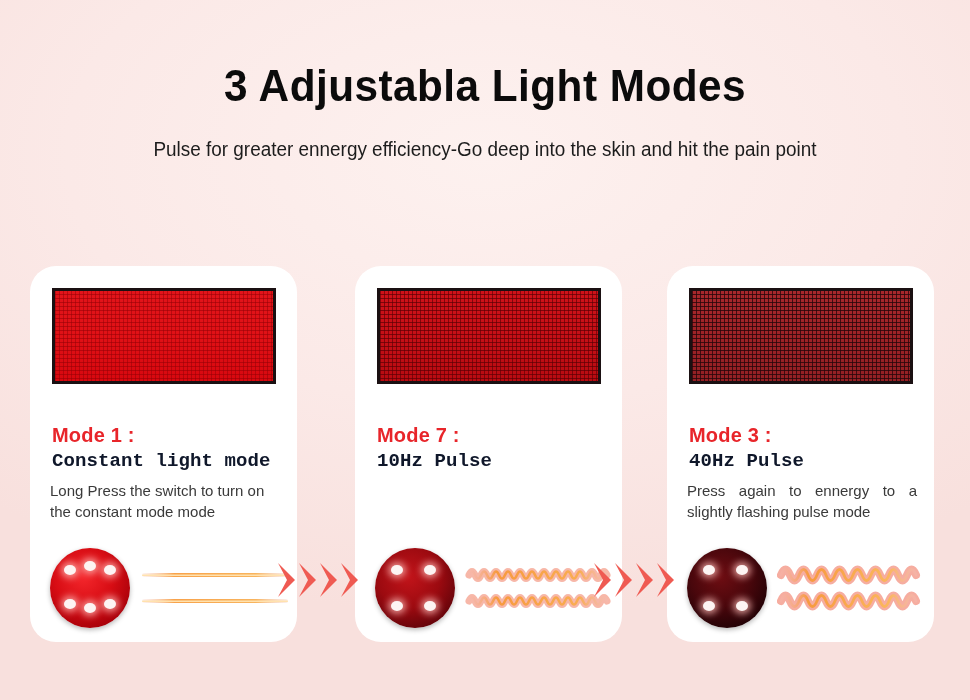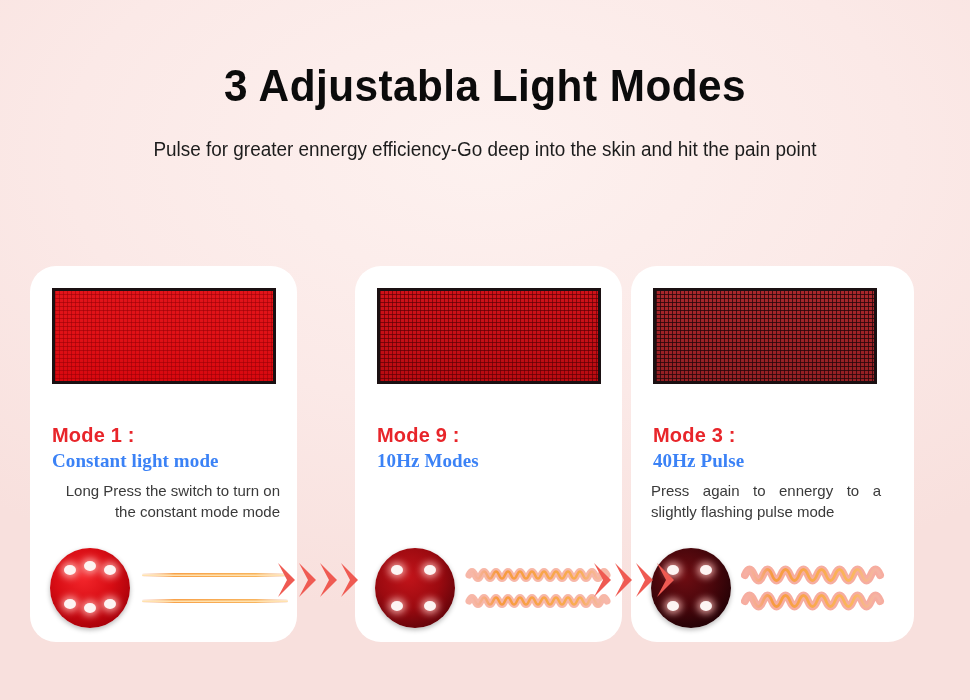--- a/index.html
+++ b/index.html
@@ -28,23 +28,23 @@
     font-family:"Liberation Sans", sans-serif;
     font-size:19.5px;color:#1c1c1c;white-space:nowrap;
     transform:scaleX(.97);transform-origin:50% 50%;
   }
 
   
   .card{
     position:absolute;top:266px;width:267px;height:376px;
     background:#ffffff;border-radius:26px;
   }
-  #card-0{left:30px;text-align:right;}
+  #card-0{left:30px;}
   #card-1{left:355px;}
-  #card-2{left:631px;padding-left:16px;}
+  #card-2{left:667px;}
 
   .panel{
     position:absolute;left:22px;top:22px;width:224px;height:96px;
     border:3px solid #1a1012;box-sizing:border-box;
     background-repeat:repeat;
     background-size:4px 4px, 100% 100%;
   }
   
   .panel.b1{
     background-image:
@@ -74,22 +74,22 @@
     background-image:repeating-linear-gradient(90deg, rgba(40,6,10,.78) 0 1px, rgba(255,255,255,0) 1px 4px);
   }
 
   .mode-label{
     position:absolute;left:22px;top:158px;
     font-family:"Liberation Sans", sans-serif;
     font-weight:bold;font-size:20px;color:#e8252a;letter-spacing:.2px;
   }
   .mode-name{
     position:absolute;left:22px;top:184px;
-    font-family:Liberation Serif, serif;
-    font-weight:bold;font-size:19px;color:#3b82f6;letter-spacing:.1px;
+    font-family:Liberation Mono, monospace;
+    font-weight:bold;font-size:19px;color:#0f172a;letter-spacing:.1px;
   }
   .mode-desc{
     position:absolute;left:20px;top:214px;width:230px;
     font-family:"Liberation Sans", sans-serif;
     font-size:15px;line-height:21px;color:#3a3a3a;
   }
   .mode-desc.justify{text-align:justify;}
 
   
   .emitter-row{position:absolute;left:14px;top:276px;width:250px;height:92px;}
@@ -144,22 +144,22 @@
         <rect x="2" y="13" width="146" height="4" rx="2" fill="url(#bg1)"></rect>
         <rect x="2" y="14.6" width="146" height="1.3" rx="0.7" fill="#ffe2ae"></rect>
         <rect x="2" y="39" width="146" height="4" rx="2" fill="url(#bg1)"></rect>
         <rect x="2" y="40.6" width="146" height="1.3" rx="0.7" fill="#ffe2ae"></rect>
       </svg>
     </div>
   </div>
 
   <div class="card" id="card-1">
     <div class="panel b2"></div>
-    <div class="mode-label">Mode 9 :</div>
-    <div class="mode-name">10Hz Modes</div>
+    <div class="mode-label">Mode 7 :</div>
+    <div class="mode-name">10Hz Pulse</div>
 
     <div class="emitter-row">
       <div class="bulb g2">
         <span class="led" style="left:16px;top:17px;"></span>
         <span class="led" style="left:49px;top:17px;"></span>
         <span class="led" style="left:16px;top:53px;"></span>
         <span class="led" style="left:49px;top:53px;"></span>
       </div>
       <svg class="beams" viewBox="0 0 150 56">
         <defs>

